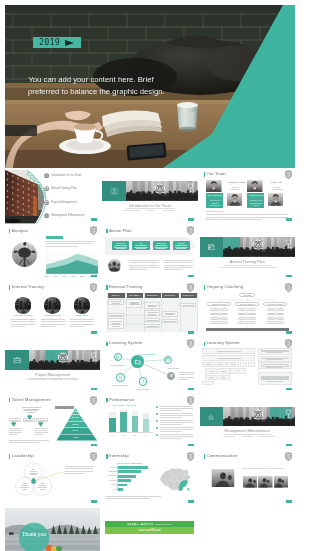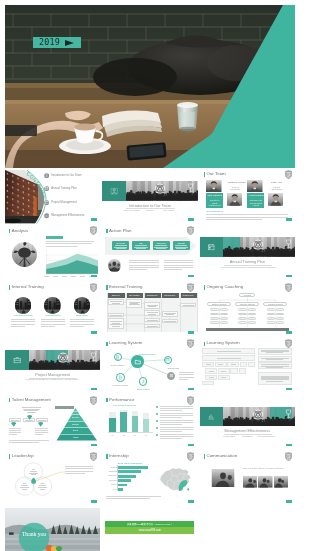--- a/index.html
+++ b/index.html
@@ -233,20 +233,22 @@
     <div class="hero-badge">
       <span>2019</span>
       <svg width="9" height="6" viewBox="0 0 9 6">
           <path d="M0 0 L9 3 L0 6 Z" fill="#1e2a27"></path>
         </svg>
     </div>
     <svg class="hero-wedge" viewBox="0 0 290 163" preserveAspectRatio="none">
         <path d="M278 0 L290 0 L290 163 L158 163 L204 131 Q209 127 210 123 Z" fill="#3fb49e"></path>
       </svg>
     <div class="hero-sub">
+      <div>You can add your content here. Brief</div>
+      <div>preferred to balance the graphic design.</div>
     </div>
   </div>
 
   <div class="grid" id="grid">
       <div class="sl " style="left:0.00px;top:0.00px">
         <svg class="cnt-photo" viewBox="0 0 46 53.6" preserveAspectRatio="none">
           <defs>
             <clipPath id="cclip">
               <path d="M0 0 H20.2 C31 8 39.6 20.4 39.2 29.8 C38.8 38.4 34.4 47 30 53.6 H0 Z"></path>
             </clipPath>

